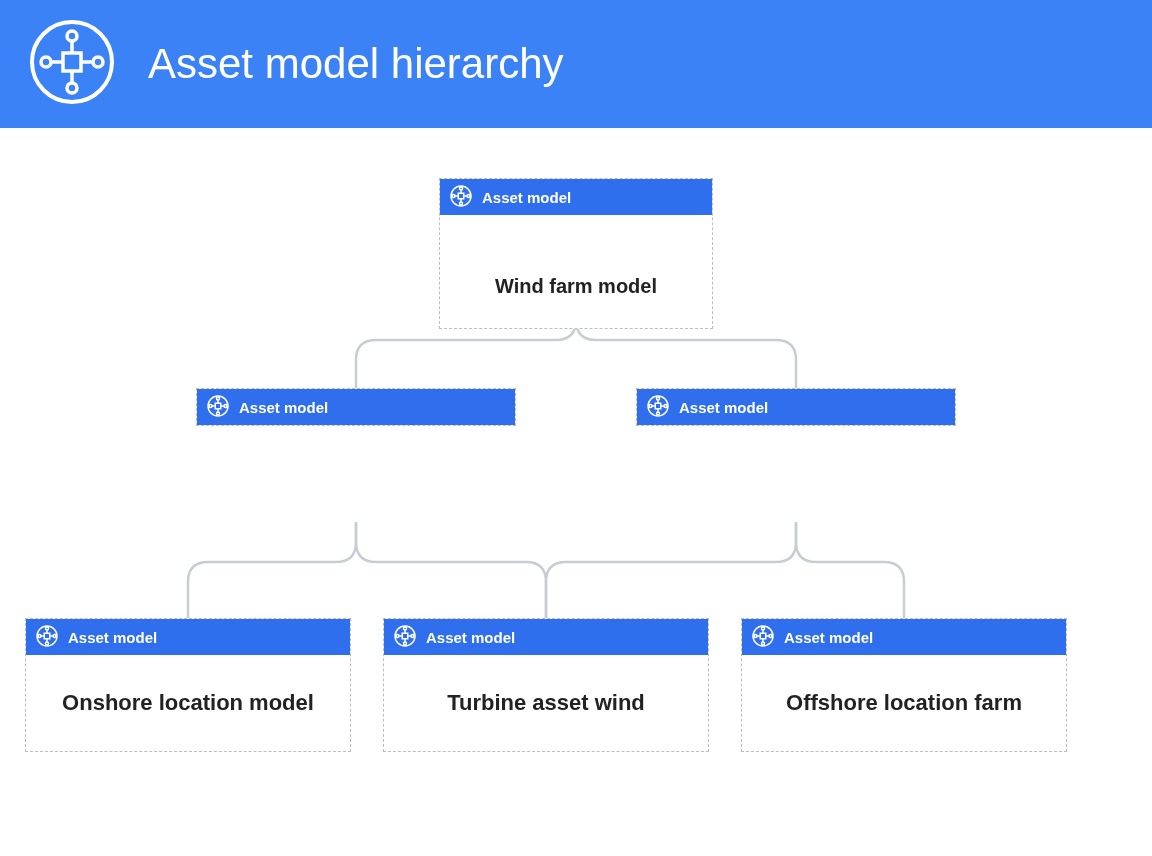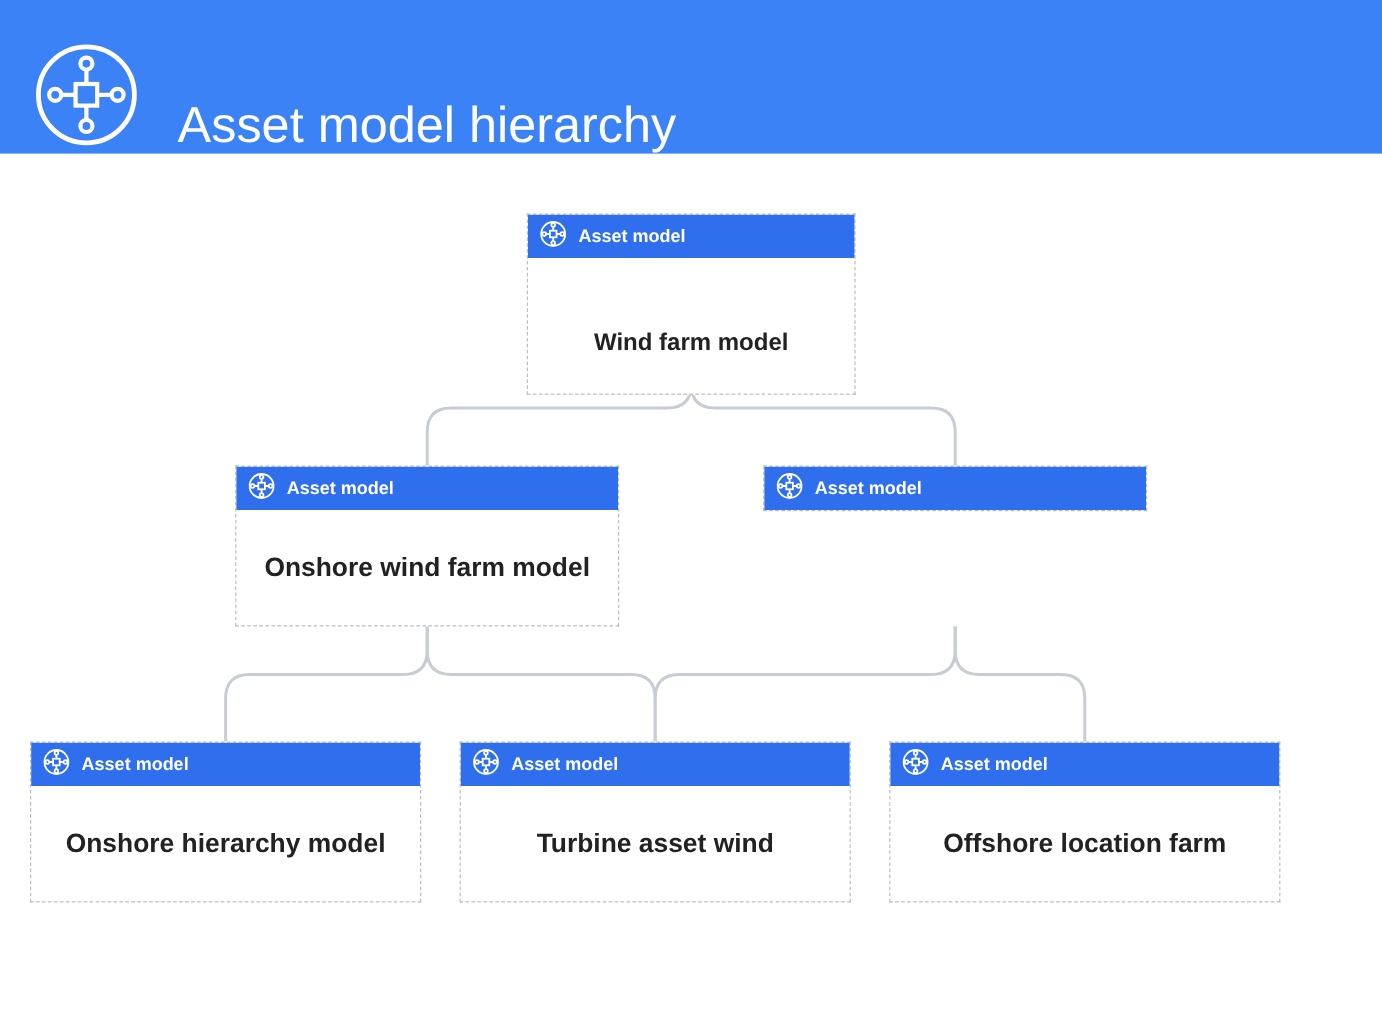--- a/index.html
+++ b/index.html
@@ -8,21 +8,21 @@
     height: 856px;
     font-family: -apple-system, BlinkMacSystemFont, "Segoe UI", Arial, sans-serif;
     background: #fff;
     overflow: hidden;
     position: relative;
   }
   .header {
     background: #3B82F6;
     height: 128px;
     display: flex;
-    align-items: flex-end;
+    align-items: center;
     padding-left: 28px;
     gap: 32px;
   }
   .header-title {
     color: #fff;
     font-size: 42px;
     font-weight: 300;
   }
   .canvas {
     position: relative;
@@ -150,21 +150,20 @@
           <circle cx="14" cy="44" r="6" fill="none" stroke="#fff" stroke-width="6"></circle>
           <circle cx="74" cy="44" r="6" fill="none" stroke="#fff" stroke-width="6"></circle>
           <line x1="44" y1="20" x2="44" y2="33" stroke="#fff" stroke-width="6"></line>
           <line x1="44" y1="55" x2="44" y2="68" stroke="#fff" stroke-width="6"></line>
           <line x1="20" y1="44" x2="33" y2="44" stroke="#fff" stroke-width="6"></line>
           <line x1="55" y1="44" x2="68" y2="44" stroke="#fff" stroke-width="6"></line>
         </svg>
       </span>
       <span>Asset model</span>
     </div>
-    <div class="node-body">Onshore wind farm model</div>
   </div>
 
   <div class="node n-offshore">
     <div class="node-header">
       <span>
         <svg width="22" height="22" viewBox="0 0 88 88">
           <circle cx="44" cy="44" r="40" fill="none" stroke="#fff" stroke-width="6"></circle>
           <rect x="33" y="33" width="22" height="22" fill="none" stroke="#fff" stroke-width="6"></rect>
           <circle cx="44" cy="14" r="6" fill="none" stroke="#fff" stroke-width="6"></circle>
           <circle cx="44" cy="74" r="6" fill="none" stroke="#fff" stroke-width="6"></circle>
@@ -191,21 +190,21 @@
           <circle cx="14" cy="44" r="6" fill="none" stroke="#fff" stroke-width="6"></circle>
           <circle cx="74" cy="44" r="6" fill="none" stroke="#fff" stroke-width="6"></circle>
           <line x1="44" y1="20" x2="44" y2="33" stroke="#fff" stroke-width="6"></line>
           <line x1="44" y1="55" x2="44" y2="68" stroke="#fff" stroke-width="6"></line>
           <line x1="20" y1="44" x2="33" y2="44" stroke="#fff" stroke-width="6"></line>
           <line x1="55" y1="44" x2="68" y2="44" stroke="#fff" stroke-width="6"></line>
         </svg>
       </span>
       <span>Asset model</span>
     </div>
-    <div class="node-body">Onshore hierarchy model</div>
+    <div class="node-body">Onshore location model</div>
   </div>
 
   <div class="node n-turbine">
     <div class="node-header">
       <span>
         <svg width="22" height="22" viewBox="0 0 88 88">
           <circle cx="44" cy="44" r="40" fill="none" stroke="#fff" stroke-width="6"></circle>
           <rect x="33" y="33" width="22" height="22" fill="none" stroke="#fff" stroke-width="6"></rect>
           <circle cx="44" cy="14" r="6" fill="none" stroke="#fff" stroke-width="6"></circle>
           <circle cx="44" cy="74" r="6" fill="none" stroke="#fff" stroke-width="6"></circle>

